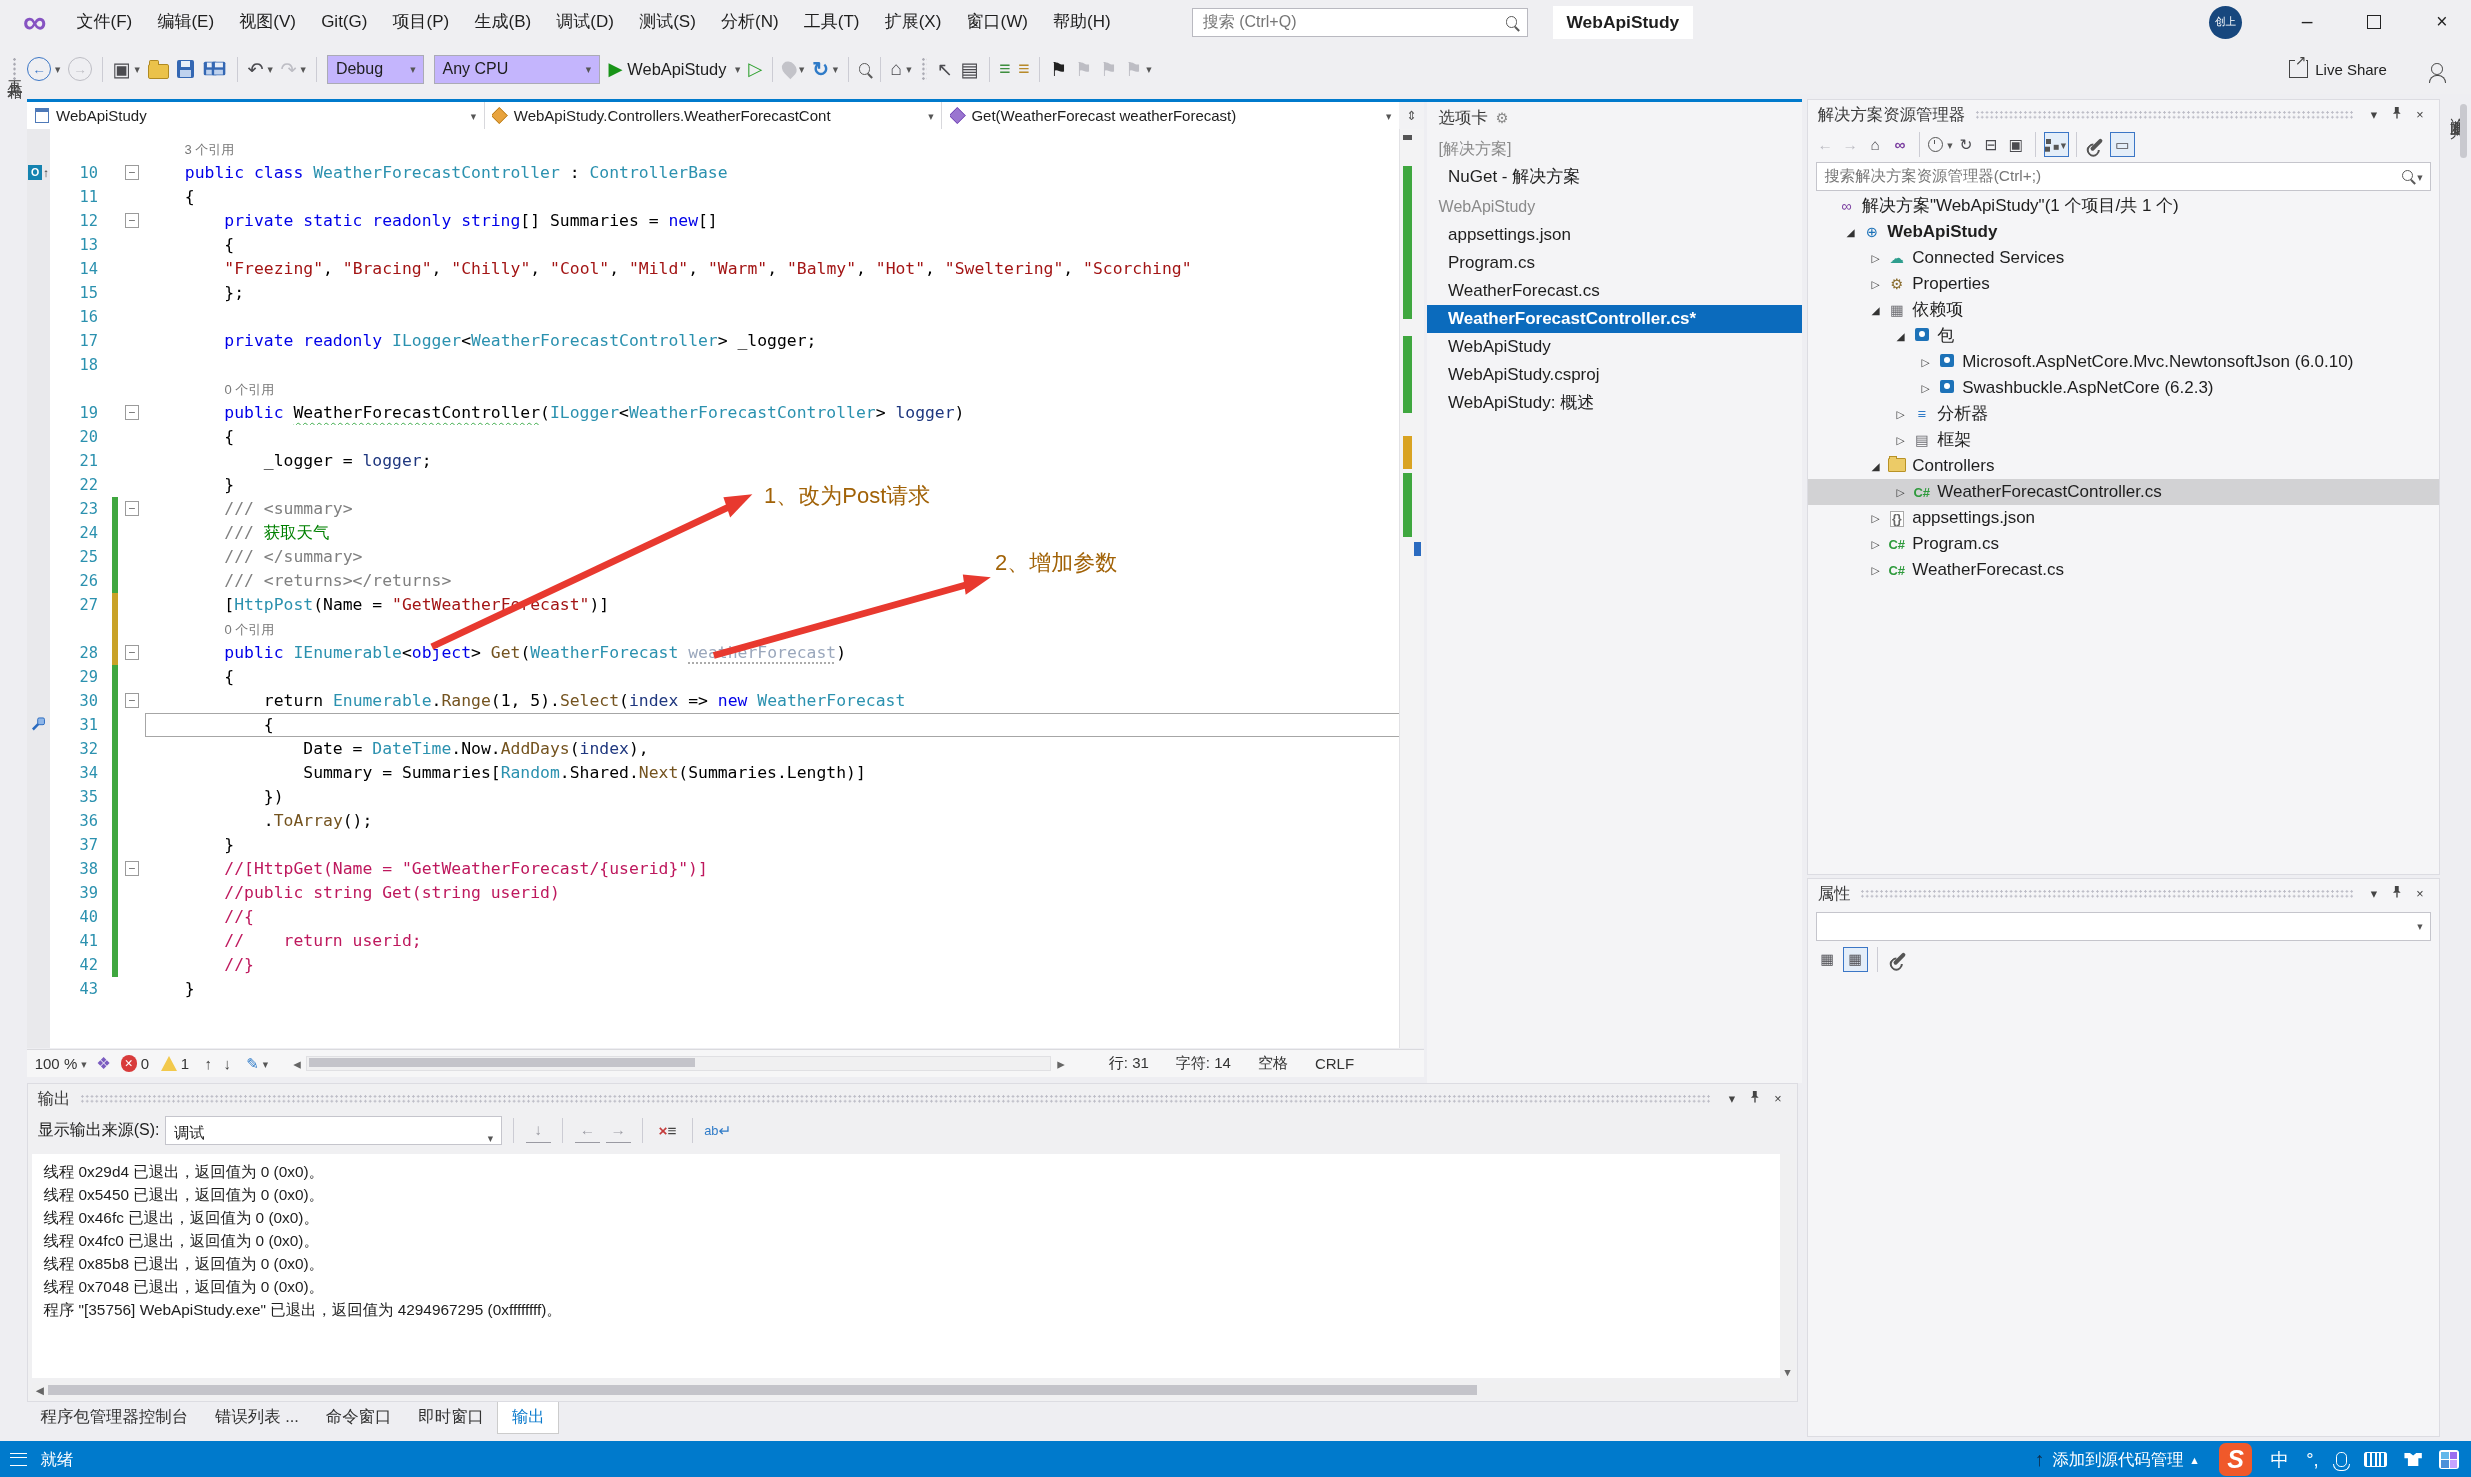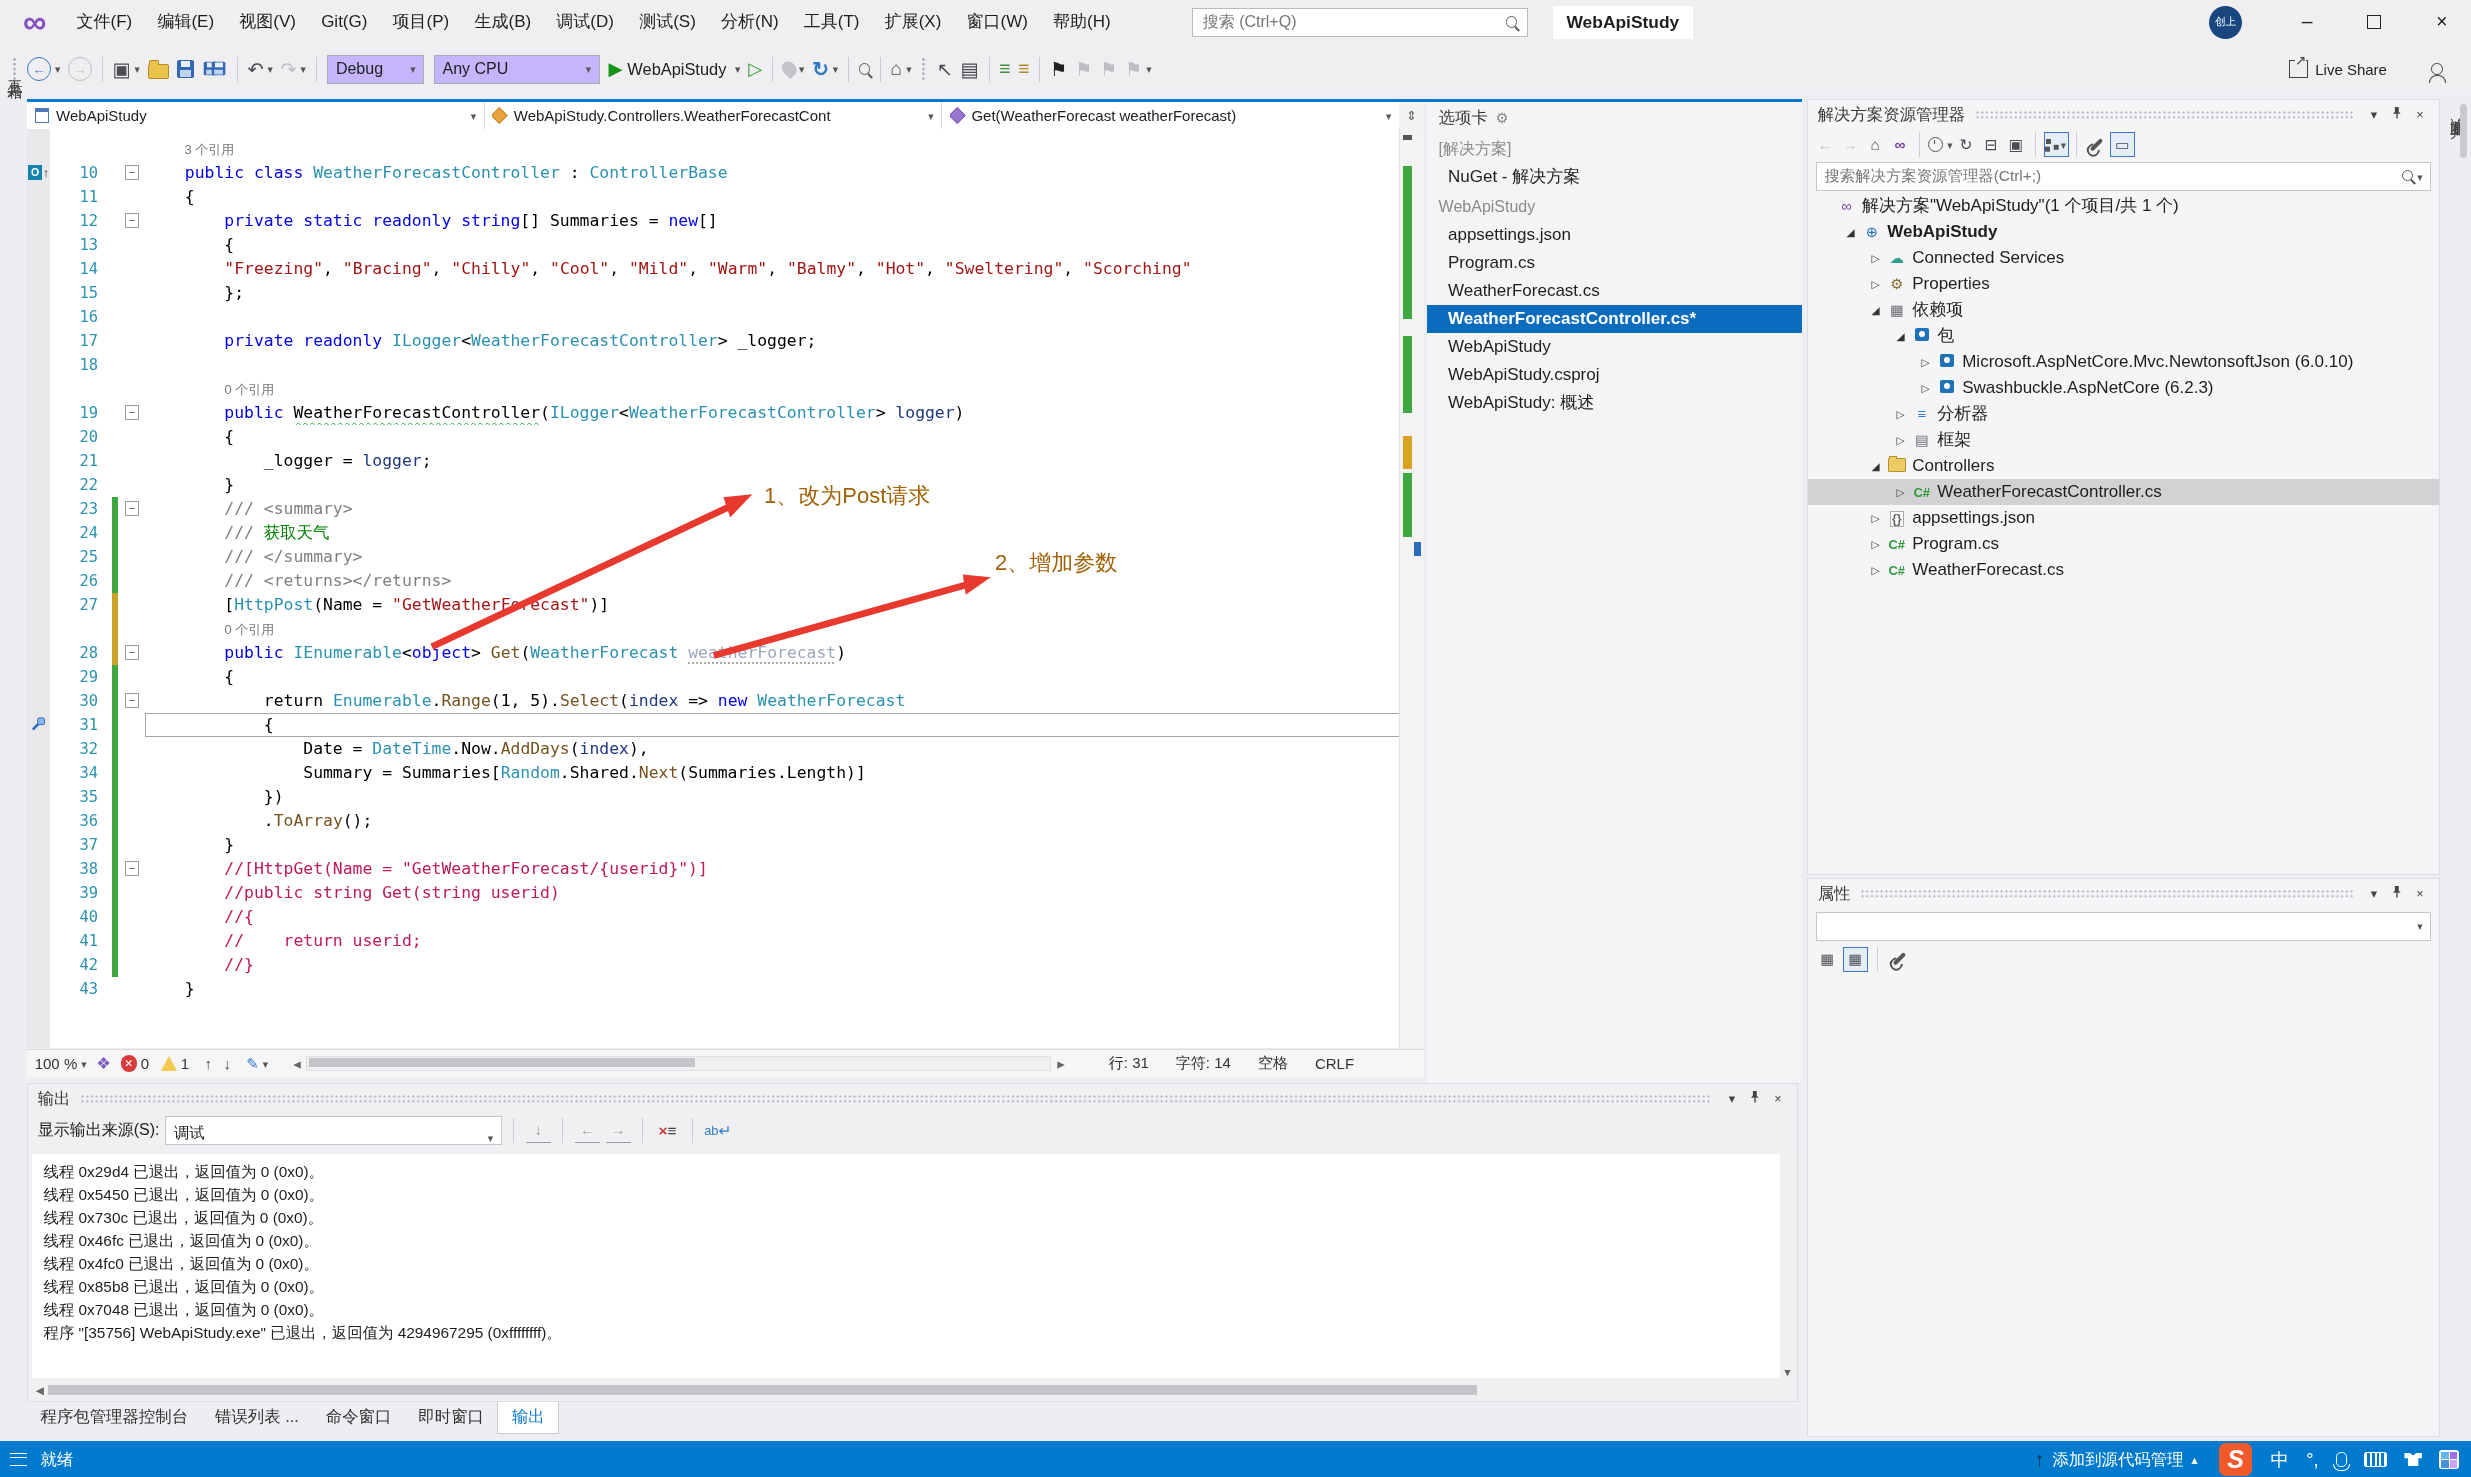--- a/index.html
+++ b/index.html
@@ -842,21 +842,20 @@
       <span class="ou-ico" style="border-bottom:1.9px solid #9A9AA2;">←</span>
       <span class="ou-ico" style="border-bottom:1.9px solid #9A9AA2;">→</span>
       <div class="sep"></div>
       <span class="ou-ico en"><b style="color:#C43B3B;">×</b>≡</span>
       <div class="sep"></div>
       <span class="ou-ico en" style="color:#2F7BC8;"><small>ab</small>↵</span>
     </div>
     <div id="out-text">
         <div class="out-line">线程 0x29d4 已退出，返回值为 0 (0x0)。</div>
         <div class="out-line">线程 0x5450 已退出，返回值为 0 (0x0)。</div>
-        <div class="out-line">线程 0x730c 已退出，返回值为 0 (0x0)。</div>
         <div class="out-line">线程 0x46fc 已退出，返回值为 0 (0x0)。</div>
         <div class="out-line">线程 0x4fc0 已退出，返回值为 0 (0x0)。</div>
         <div class="out-line">线程 0x85b8 已退出，返回值为 0 (0x0)。</div>
         <div class="out-line">线程 0x7048 已退出，返回值为 0 (0x0)。</div>
         <div class="out-line">程序 "[35756] WebApiStudy.exe" 已退出，返回值为 4294967295 (0xffffffff)。</div>
       </div>
     <div id="out-vscroll">
       <div style="position:absolute;bottom:0;width:100%;text-align:center;color:#666;font-size:10.6px;">▼</div>
     </div>
     <div id="out-hscroll">

